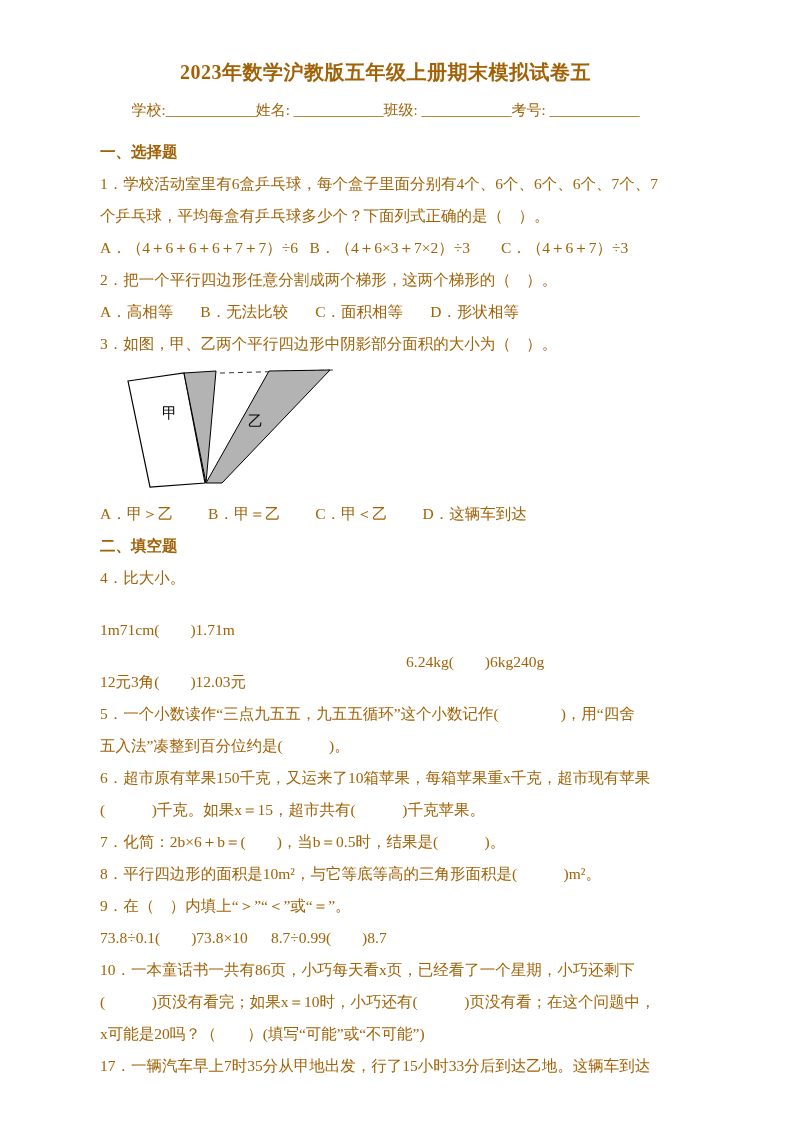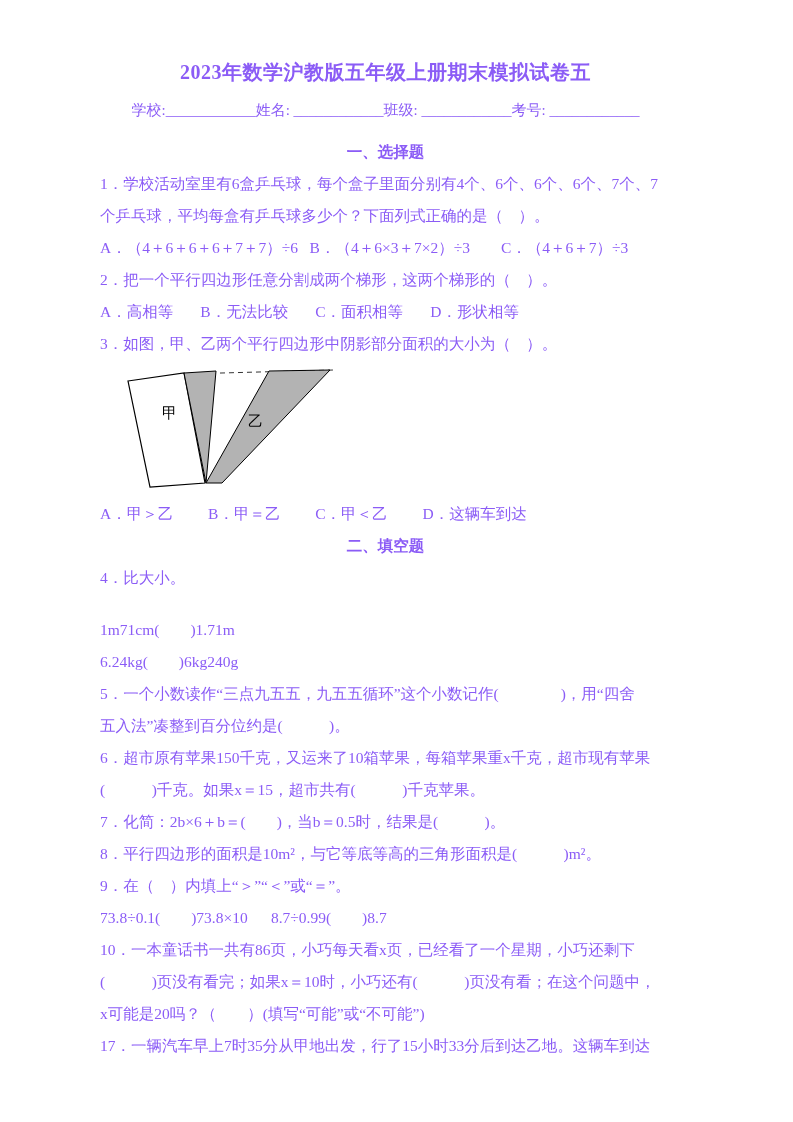--- a/index.html
+++ b/index.html
@@ -2,21 +2,21 @@
 <html><head>
 <meta charset="utf-8">
 <style>
   html,body{margin:0;padding:0;background:#ffffff;}
   .page{
     position:relative;
     width:763px;height:1122px;
     box-sizing:border-box;
     padding:58px 92px 0 100px;
     background:#ffffff;
-    color:#8b5cf6;
+    color:#a16207;
     font-family:"Liberation Serif","DejaVu Serif",serif;
     overflow:hidden;
   }
   .title{
     margin:0;
     text-align:center;
     font-size:20px;
     font-weight:bold;
     line-height:28px;
     letter-spacing:0.5px;
@@ -29,21 +29,20 @@
     white-space:pre;
   }
   p.line{
     margin:0;
     font-size:15.5px;
     line-height:32px;
     white-space:pre;
   }
   p.heading{
     font-weight:bold;
-    text-align:center;
   }
   .gap-lg{margin-top:34px;}
   .gap-xl{margin-top:42px;}
   .row2{
     display:flex;
     font-size:15.5px;
     line-height:32px;
     white-space:pre;
   }
   .row2 .col-l{display:inline-block;width:306px;white-space:pre;margin-top:20px;}
@@ -94,20 +93,21 @@
 
   <p class="line">A．甲＞乙         B．甲＝乙         C．甲＜乙         D．这辆车到达</p>
 
   <p class="line heading gap-xl">二、填空题</p>
 
   <p class="line">4．比大小。</p>
   <div class="row2">
     <span class="col-l">1m71cm(        )1.71m</span>
   </div>
   <div class="row2">
+    <span class="col-l">12元3角(        )12.03元</span>
     <span>6.24kg(        )6kg240g</span>
   </div>
 
   <p class="line">5．一个小数读作“三点九五五，九五五循环”这个小数记作(                )，用“四舍</p>
   <p class="line">五入法”凑整到百分位约是(            )。</p>
 
   <p class="line">6．超市原有苹果150千克，又运来了10箱苹果，每箱苹果重x千克，超市现有苹果</p>
   <p class="line">(            )千克。如果x＝15，超市共有(            )千克苹果。</p>
 
   <p class="line">7．化简：2b×6＋b＝(        )，当b＝0.5时，结果是(            )。</p>

